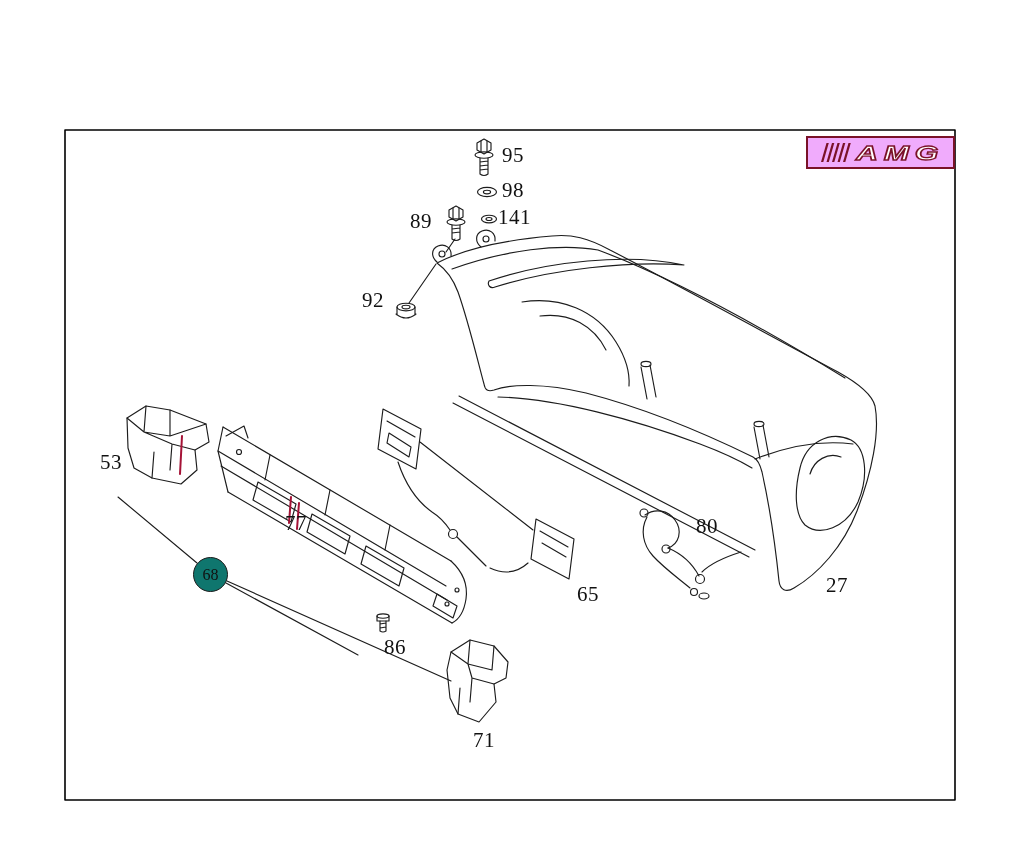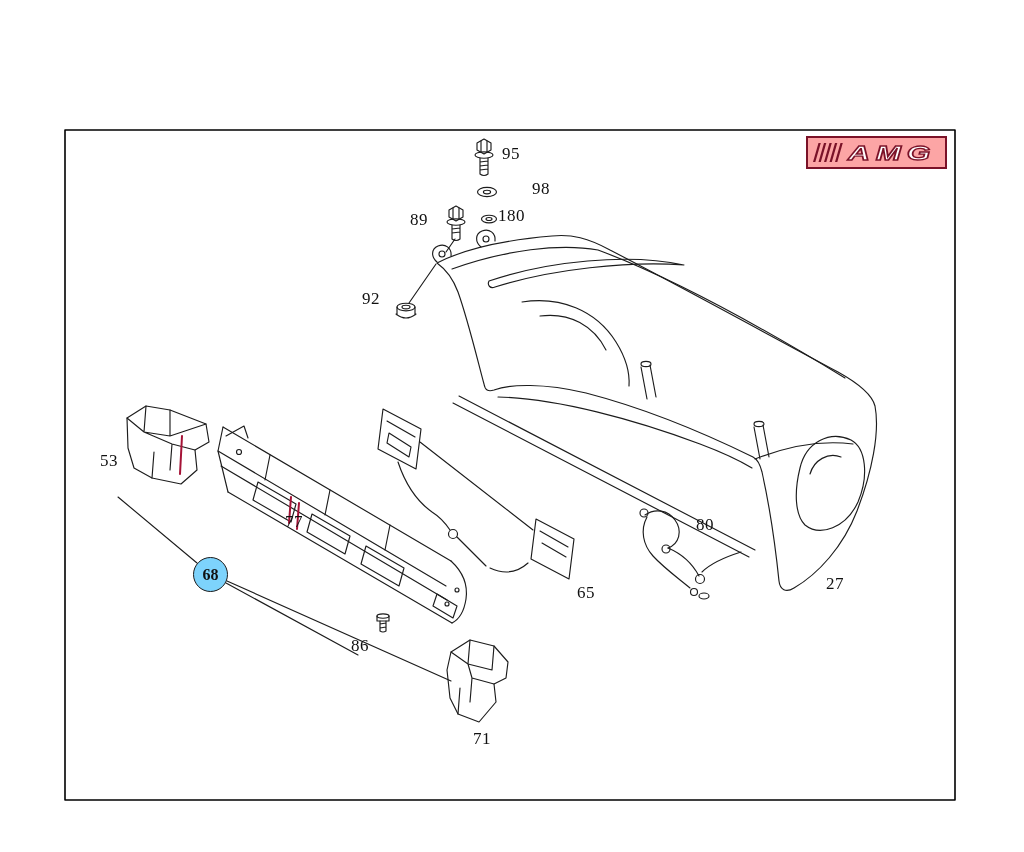--- a/index.html
+++ b/index.html
@@ -1,25 +1,25 @@
 <!DOCTYPE html>
 <html style="--line: #1c1c1c; --brand: #7a1228; --highlight: #a51236;"><head>
 <meta charset="utf-8">
 <style>
   :root { --line:#1c1c1c; --brand:#7a1228; --highlight:#a51236; }
   html,body{margin:0;padding:0;background:#ffffff;}
   .page{position:relative;width:1024px;height:852px;background:#fff;
         font-family:"Liberation Serif",serif;overflow:hidden;}
   .art{position:absolute;left:0;top:0;width:1024px;height:852px;}
-  .label{position:absolute;font-size:17px;color:#111;line-height:1;letter-spacing:.5px;}
+  .label{position:absolute;font-size:21px;color:#111;line-height:1;letter-spacing:.5px;}
   .circle-label{position:absolute;left:193px;top:557px;width:33px;height:33px;
         border:1.7px solid var(--line);border-radius:50%;display:flex;align-items:center;
-        justify-content:center;font-size:16px;background:#7dd3fc;color:#111;font-weight:bold;}
+        justify-content:center;font-size:16px;background:#0f766e;color:#111;}
   .amg-box{position:absolute;left:806px;top:136px;width:137px;height:29px;
-        border:2px solid var(--brand);background:#fca5a5;display:flex;align-items:center;}
+        border:2px solid var(--brand);background:#f0abfc;display:flex;align-items:center;padding-left:8px;}
   .hl{stroke:var(--highlight);stroke-width:2;}
   .frame{stroke:#000;stroke-width:1.6;fill:none;}
 </style>
 </head>
 <body>
 
 <div class="page">
 
   <svg class="art" viewBox="0 0 1024 852" fill="none" stroke="currentColor" stroke-width="1.15" stroke-linecap="round" stroke-linejoin="round" style="color:var(--line)">
 
@@ -151,30 +151,30 @@
     </g>
 
     <g>
       <path d="M118,497 L197,563"></path>
       <path d="M226,583 L358,655"></path>
       <path d="M227,581 L451,681"></path>
     </g>
   </svg>
 
   <div class="label" style="left:502px;top:145px">95</div>
-  <div class="label" style="left:532px;top:180px">98</div>
+  <div class="label" style="left:502px;top:180px">98</div>
   <div class="label" style="left:410px;top:211px">89</div>
-  <div class="label" style="left:498px;top:207px">180</div>
+  <div class="label" style="left:498px;top:207px">141</div>
   <div class="label" style="left:362px;top:290px">92</div>
   <div class="label" style="left:100px;top:452px">53</div>
   <div class="label" style="left:285px;top:513px">77</div>
   <div class="circle-label">
     <span>68</span>
   </div>
-  <div class="label" style="left:351px;top:637px">86</div>
+  <div class="label" style="left:384px;top:637px">86</div>
   <div class="label" style="left:577px;top:584px">65</div>
   <div class="label" style="left:696px;top:516px">80</div>
   <div class="label" style="left:826px;top:575px">27</div>
   <div class="label" style="left:473px;top:730px">71</div>
 
   <div class="amg-box">
     <svg width="133" height="25" viewBox="0 0 133 25">
       <g fill="var(--brand)" stroke="none">
         <polygon points="5,22 10.5,3 12.8,3 7.3,22"></polygon>
         <polygon points="10.5,22 16,3 18.3,3 12.8,22"></polygon>

